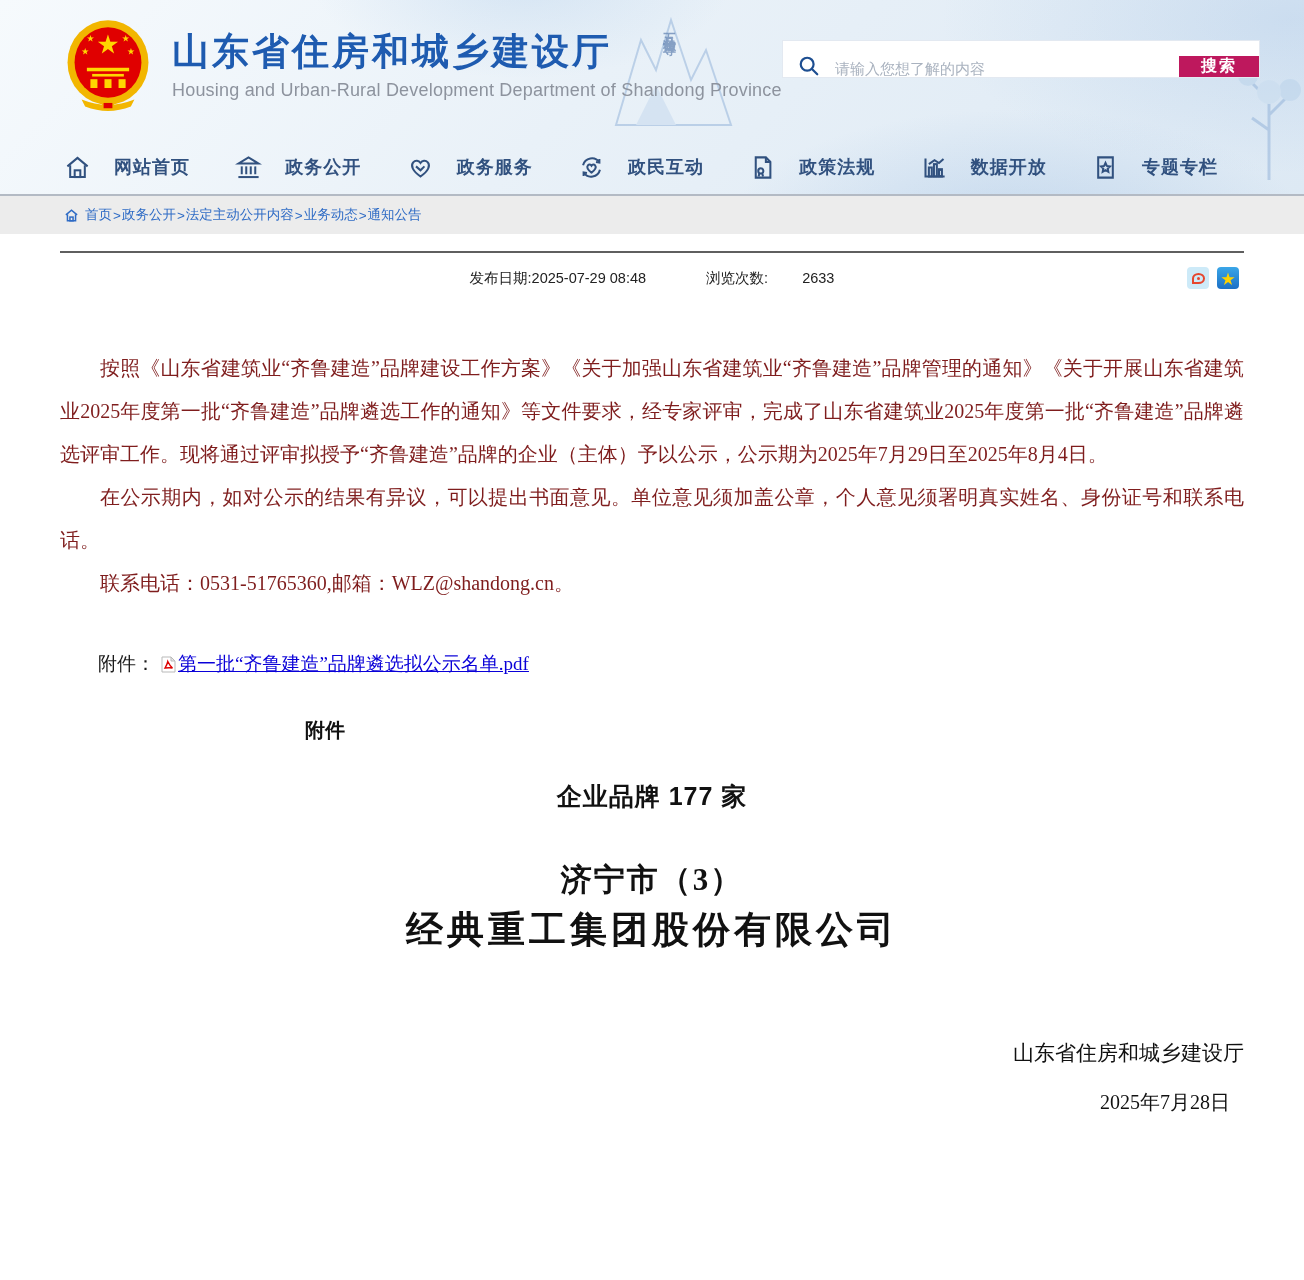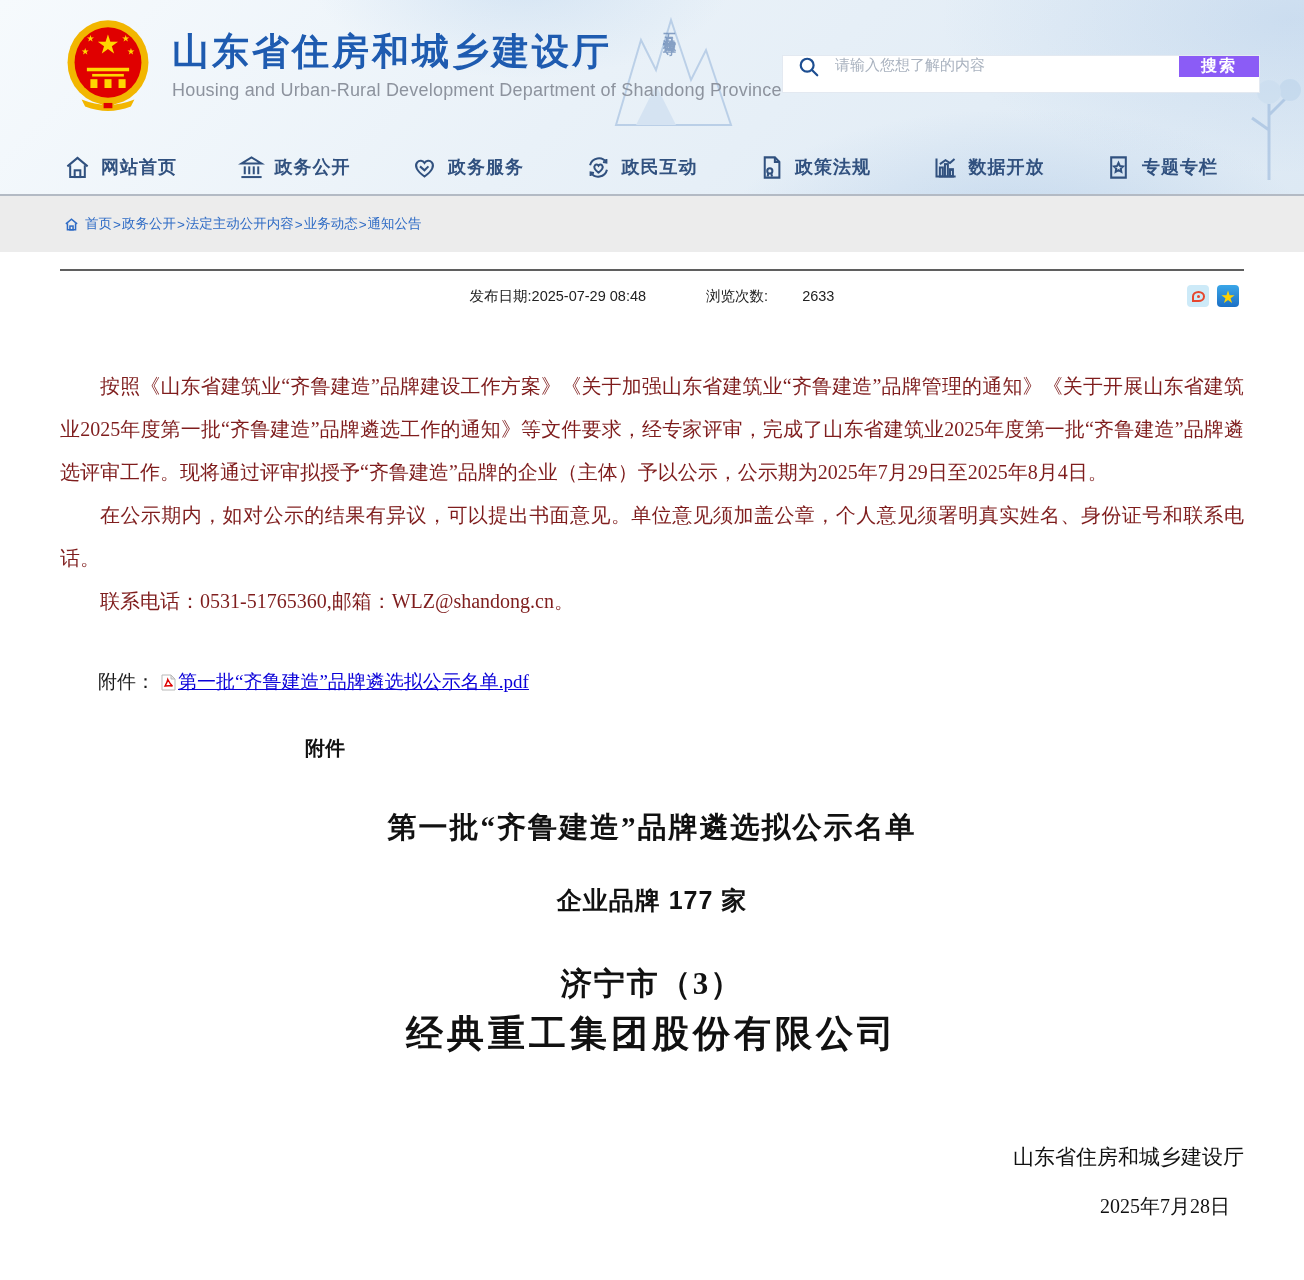--- a/index.html
+++ b/index.html
@@ -24,46 +24,46 @@
 
   .decor-text{
     position:absolute; left:660px; top:22px;
     writing-mode:vertical-rl; font-size:13px; color:#6d8cb8; opacity:.8; letter-spacing:3px;
     font-family:"Liberation Serif", serif; font-weight:bold;
   }
   .decor-mountain{ position:absolute; pointer-events:none; opacity:.5; }
 
   
   .search-wrap{
-    position:absolute; right:44px; top:55px; width:478px; height:38px;
-    display:flex; align-items:flex-start; background:#fff; border:1px solid #e3e9f1;
+    position:absolute; right:44px; top:40px; width:478px; height:38px;
+    display:flex; align-items:flex-end; background:#fff; border:1px solid #e3e9f1;
   }
   .search-icon{ width:52px; display:flex; align-items:center; justify-content:center; }
   .search-input{
     flex:1; border:none; outline:none; font-size:15px; color:#333; background:transparent;
     font-family:"Liberation Sans", sans-serif;
   }
   .search-input::placeholder{ color:#a9b2bf; }
   .search-btn{
-    width:80px; border:none; background:#8b5cf6; color:#fff; font-size:16px; font-weight:bold;
+    width:80px; border:none; background:#be185d; color:#fff; font-size:16px; font-weight:bold;
     cursor:pointer; letter-spacing:2px; font-family:"Liberation Sans", sans-serif;
   }
 
   
   .nav{
     height:56px; display:flex; align-items:center; justify-content:space-between;
     padding:0 86px 0 64px; border-bottom:2px solid #b3bac4;
   }
-  .nav-item{ display:flex; align-items:center; gap:10px; cursor:pointer; }
+  .nav-item{ display:flex; align-items:center; gap:23px; cursor:pointer; }
   .nav-item svg{ display:block; }
   .nav-label{ font-size:18px; font-weight:bold; color:#31517f; letter-spacing:1px; white-space:nowrap; }
 
   
   .breadcrumb{
-    height:56px; background:#ececec; display:flex; align-items:center;
+    height:38px; background:#ececec; display:flex; align-items:center;
     padding-left:64px; font-size:13.5px; color:#2e6bc5;
   }
   .breadcrumb .crumb{ cursor:pointer; }
   .breadcrumb .sep{ margin:0 1px; }
   .crumb-home-icon{ margin-right:6px; display:flex; align-items:center; }
 
   
   .content{ padding:0 60px; background:#fff; }
   .article-title{
     margin-top:42px; text-align:center; font-size:23px; font-weight:bold; color:#141414;
@@ -300,20 +300,19 @@
           <path d="M1 1 H10 L14 5 V16 H1 Z" fill="#fff" stroke="#b9b9b9" stroke-width="1"></path>
           <path d="M10 1 L10 5 H14 Z" fill="#e8e8e8" stroke="#b9b9b9" stroke-width="1"></path>
           <path d="M4 12 C5.5 9.5 6.5 7 6.8 5.5 C8 8 9.5 10.5 11.5 12 C9 11.6 6 11.8 4 12 Z" fill="none" stroke="#d00" stroke-width="1.4"></path>
         </svg>
     </span>
     <span class="attachment-link">第一批“齐鲁建造”品牌遴选拟公示名单.pdf</span>
   </div>
 
   <div class="preview">
     <div class="preview-label">附件</div>
-    <div class="preview-title">第一批“齐鲁建造”品牌遴选拟公示名单</div>
     <div class="preview-sub">企业品牌 177 家</div>
     <div class="preview-city">济宁市（3）</div>
     <div class="preview-company">经典重工集团股份有限公司</div>
     <div class="preview-sign">山东省住房和城乡建设厅</div>
     <div class="preview-date">2025年7月28日</div>
   </div>
 </div>
 
 </body></html>

